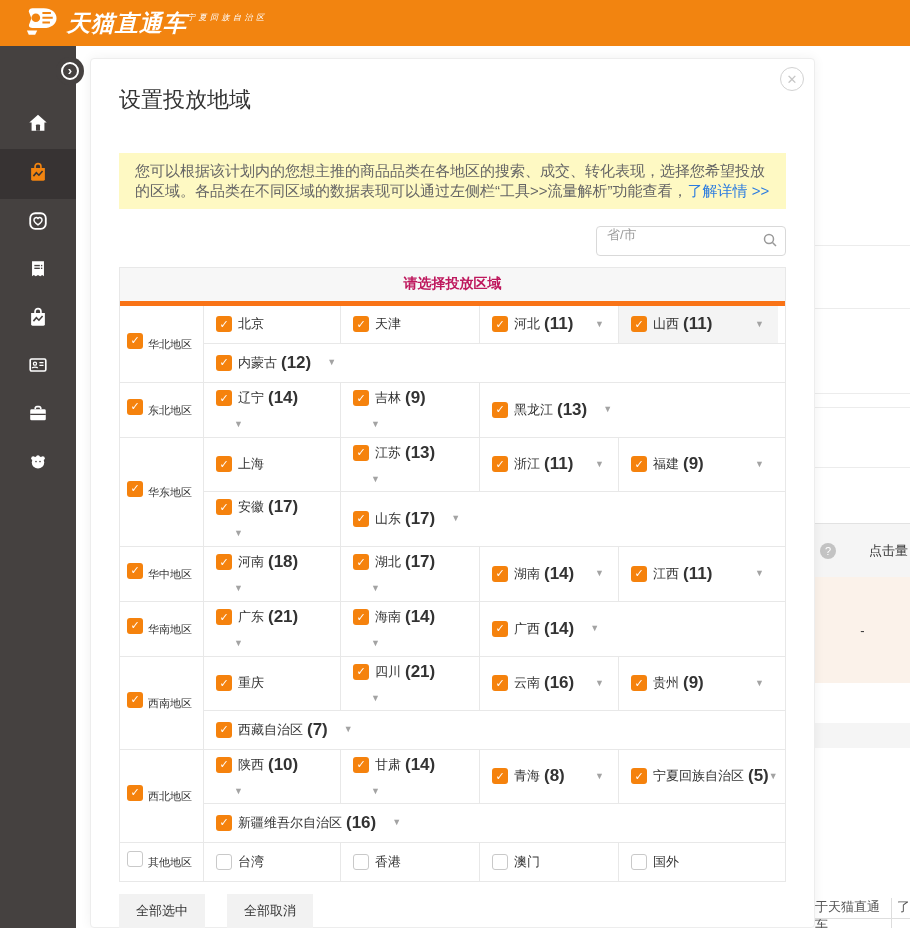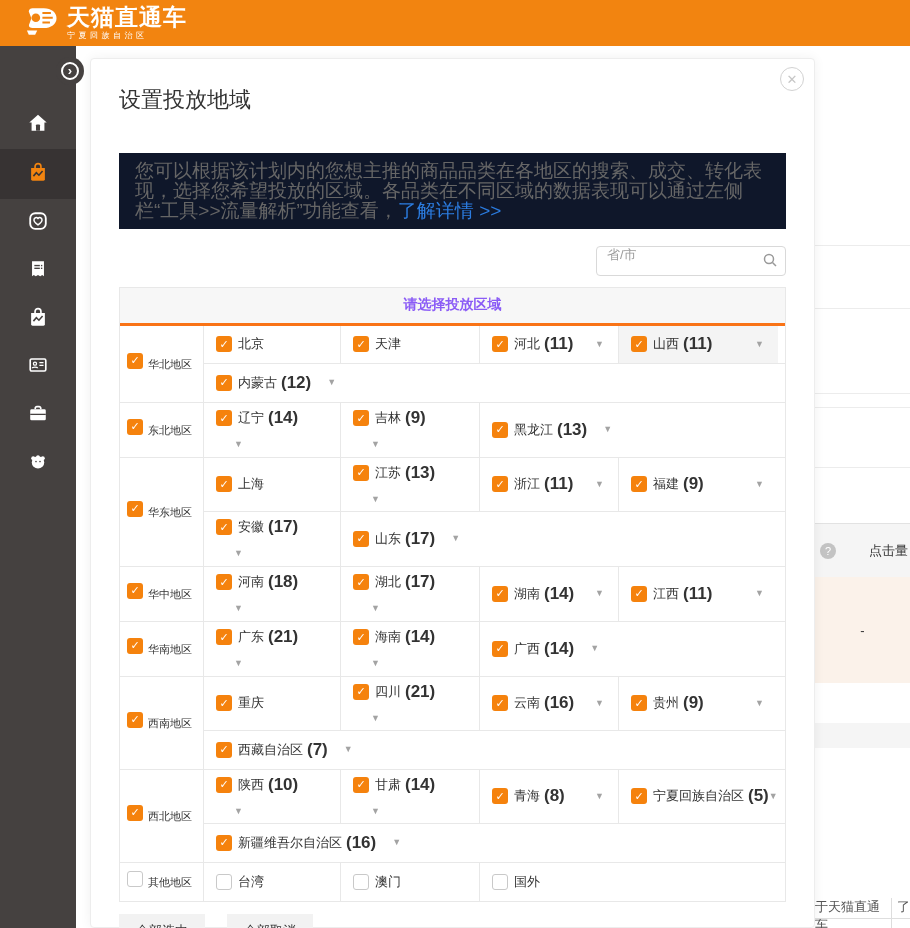--- a/index.html
+++ b/index.html
@@ -4,21 +4,21 @@
 <style>
   * { margin:0; padding:0; box-sizing:border-box; }
   html,body { width:910px; height:928px; overflow:hidden; background:#fff;
     font-family:"Liberation Sans","DejaVu Sans",sans-serif; }
   body { position:relative; }
 
   
   .app-header { position:absolute; left:0; top:0; width:910px; height:46px;
     background:#f28410; display:flex; align-items:center; padding-left:22px; z-index:6; }
   .logo { display:flex; align-items:center; gap:7px; }
-  .logo-txt { display:flex; flex-direction:column; }
+  .logo-txt { display:flex; flex-direction:row;font-style:italic; }
   .logo-main { color:#fff; font-size:23px; font-weight:bold; letter-spacing:1px; line-height:24px; }
   .logo-sub { color:#fff; font-size:8px; letter-spacing:3.5px; margin-top:1px; }
 
   
   .sidebar { position:absolute; left:0; top:46px; width:76px; height:882px;
     background:#454140; z-index:5; padding-top:55px; }
   .sb-item { height:48px; display:flex; align-items:center; justify-content:center; cursor:pointer; }
   .sb-item.active { background:#373333; height:50px; }
   .expand-btn { position:absolute; left:56px; top:57px; width:28px; height:28px;
     background:#454140; border-radius:50%; z-index:7; display:flex; align-items:center; justify-content:center; cursor:pointer; }
@@ -49,36 +49,36 @@
     background:#dedede; z-index:1; }
 
   
   .modal { position:absolute; left:90px; top:58px; width:725px; height:870px;
     background:#fff; border:1px solid #ededed; border-radius:4px;
     box-shadow:0 0 12px rgba(0,0,0,0.06); z-index:3; padding:26px 28px 0 28px; }
   .close-btn { position:absolute; top:8px; right:10px; width:24px; height:24px;
     border:1px solid #d2d2d2; border-radius:50%; color:#c6c6c6; font-size:13px;
     display:flex; align-items:center; justify-content:center; cursor:pointer; }
   .m-title { font-size:22px; font-weight:400; color:#333; }
-  .info-box { margin-top:38px; background:#0f172a; padding:8px 16px; font-size:19px;
+  .info-box { margin-top:38px; background:#fef9c3; padding:8px 16px; font-size:15px;
     color:#666; line-height:20px; }
   .info-link { color:#2b7ce0; cursor:pointer; }
   .search-row { margin-top:16px; display:flex; justify-content:flex-end; }
   .search-box { position:relative; width:190px; }
   .search-box input { width:100%; height:30px; border:1px solid #d9d9d9; border-radius:4px;
     padding:0 30px 12px 10px; font-size:13px; color:#333; outline:none;
     font-family:"Liberation Sans","DejaVu Sans",sans-serif; }
   .search-box input::placeholder { color:#9b9b9b; }
   .search-ico { position:absolute; right:8px; top:7px; cursor:pointer; }
 
   
   .r-table { margin-top:11px; border:1px solid #e8e8e8; }
-  .t-header { height:38px; background:#f7f7f7; border-bottom:3px solid #f97316;
+  .t-header { height:38px; background:#f7f7f7; border-bottom:5px solid #f97316;
     display:flex; align-items:center; justify-content:center; font-weight:bold;
-    font-size:14px; color:#8b5cf6; }
+    font-size:14px; color:#be185d; }
   .t-row { display:flex; border-bottom:1px solid #e8e8e8; }
   .t-row:last-child { border-bottom:none; }
   .t-label { width:84px; flex:none; border-right:1px solid #e8e8e8; display:flex;
     align-items:center; padding-left:7px; cursor:pointer; }
   .t-label-inner { display:flex; align-items:flex-start; }
   .t-label-text { width:44px; font-size:11px; color:#333; line-height:22px; margin-left:5px; }
   .t-lines { flex:1; display:flex; flex-direction:column; }
   .t-line { display:flex; min-height:38px; flex:1; }
   .t-line:not(:last-child) { border-bottom:1px solid #e8e8e8; }
   .t-line.tall { min-height:54px; }
@@ -674,20 +674,26 @@
             <div class="t-line">
               <div class="t-cell" style="width: 137px;">
                 <span class="cell-main">
                   <span class="cb off"></span>
                   <span class="p-name">台湾</span>
                 </span>
               </div>
               <div class="t-cell" style="width: 139px;">
                 <span class="cell-main">
                   <span class="cb off"></span>
+                  <span class="p-name">香港</span>
+                </span>
+              </div>
+              <div class="t-cell" style="width: 139px;">
+                <span class="cell-main">
+                  <span class="cb off"></span>
                   <span class="p-name">澳门</span>
                 </span>
               </div>
               <div class="t-cell" style="width: 159px;">
                 <span class="cell-main">
                   <span class="cb off"></span>
                   <span class="p-name">国外</span>
                 </span>
               </div>
             </div>

